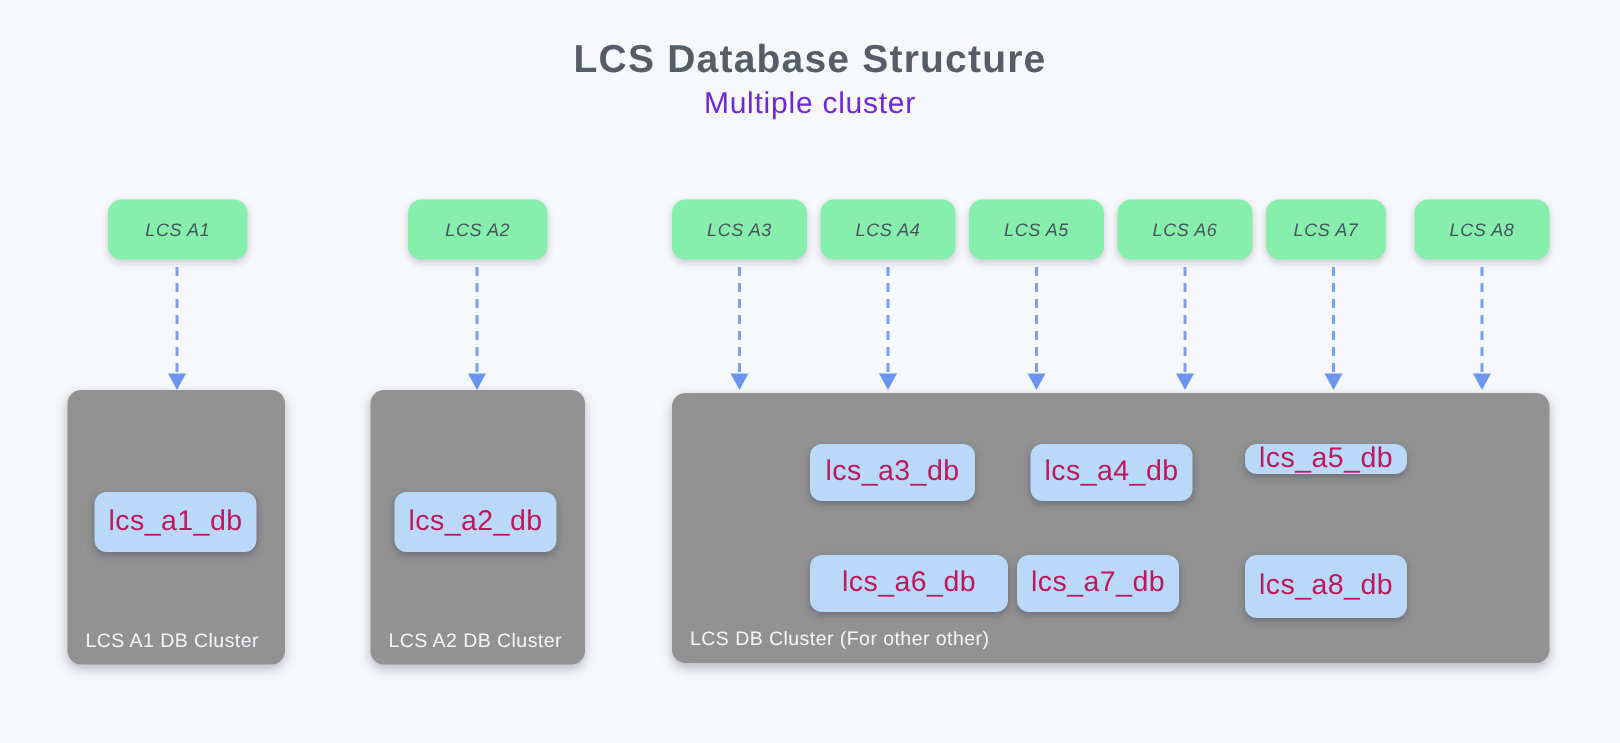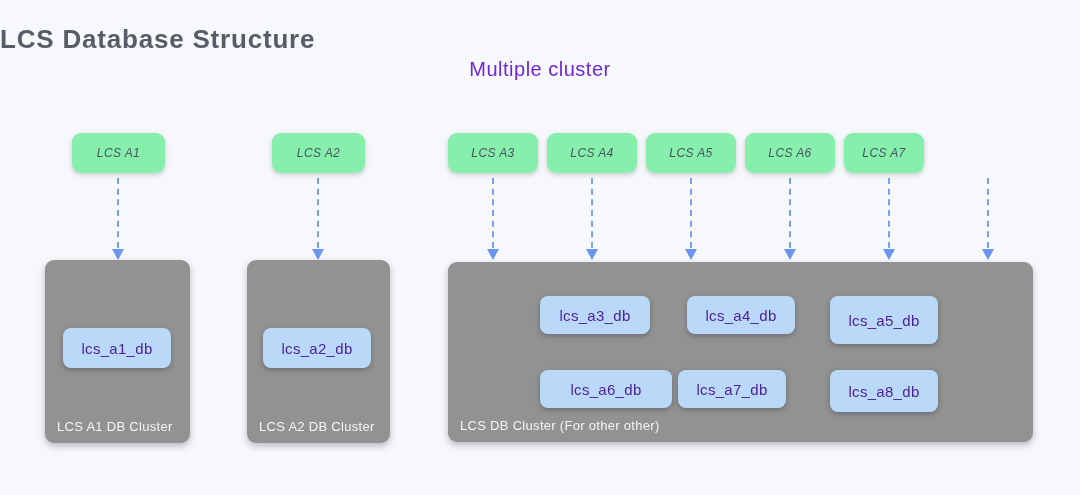--- a/index.html
+++ b/index.html
@@ -8,20 +8,21 @@
     background:#eef0f4;
   }
   .canvas{
     position:relative;
     width:1080px;height:495px;
     background:#F7F8FB;
     overflow:hidden;
   }
   .title{
     position:absolute;left:0;top:24px;width:1080px;
+    text-align:center;
     font-size:26px;font-weight:600;letter-spacing:0.8px;
     color:#565D66;
   }
   .subtitle{
     position:absolute;left:0;top:58px;width:1080px;
     text-align:center;
     font-size:20px;font-weight:400;letter-spacing:0.5px;
     color:#6d28d9;
   }
   .src-node{
@@ -55,38 +56,39 @@
     position:absolute;left:12px;bottom:9px;
     font-size:13px;color:#F5F5F7;letter-spacing:0.3px;
     white-space:nowrap;
   }
   .db-node{
     position:absolute;
     background:#BAD9F8;
     border-radius:8px;
     box-shadow:0 2px 5px rgba(40,40,60,0.35);
     display:flex;align-items:center;justify-content:center;
-    font-size:15px;color:#4c1d95;letter-spacing:0.3px;
+    font-size:19px;color:#be185d;letter-spacing:0.3px;
   }
 </style>
 </head>
 <body>
 
 <div class="canvas">
 
   <div class="title">LCS Database Structure</div>
   <div class="subtitle">Multiple cluster</div>
 
   <div class="src-node" style="left:72px;width:93px">LCS A1</div>
   <div class="src-node" style="left:272px;width:93px">LCS A2</div>
   <div class="src-node" style="left:448px;width:90px">LCS A3</div>
   <div class="src-node" style="left:547px;width:90px">LCS A4</div>
   <div class="src-node" style="left:646px;width:90px">LCS A5</div>
   <div class="src-node" style="left:745px;width:90px">LCS A6</div>
   <div class="src-node" style="left:844px;width:80px">LCS A7</div>
+  <div class="src-node" style="left:943px;width:90px">LCS A8</div>
 
   <div class="arrow" style="left:112px">
       <div class="dash"></div>
       <div class="head"></div>
     </div>
   <div class="arrow" style="left:312px">
       <div class="dash"></div>
       <div class="head"></div>
     </div>
   <div class="arrow" style="left:487px">
@@ -120,20 +122,20 @@
   </div>
 
   <div class="cluster" style="left:247px;top:260px;width:143px;height:183px">
     <div class="db-node" style="left:16px;top:68px;width:108px;height:40px">lcs_a2_db</div>
     <div class="cluster-label">LCS A2 DB Cluster</div>
   </div>
 
   <div class="cluster" style="left:448px;top:262px;width:585px;height:180px">
     <div class="db-node" style="left:92px;top:34px;width:110px;height:38px">lcs_a3_db</div>
     <div class="db-node" style="left:239px;top:34px;width:108px;height:38px">lcs_a4_db</div>
-    <div class="db-node" style="left:382px;top:34px;width:108px;height:48px">lcs_a5_db</div>
+    <div class="db-node" style="left:382px;top:34px;width:108px;height:20px">lcs_a5_db</div>
     <div class="db-node" style="left:92px;top:108px;width:132px;height:38px">lcs_a6_db</div>
     <div class="db-node" style="left:230px;top:108px;width:108px;height:38px">lcs_a7_db</div>
     <div class="db-node" style="left:382px;top:108px;width:108px;height:42px">lcs_a8_db</div>
     <div class="cluster-label">LCS DB Cluster (For other other)</div>
   </div>
 
 </div>
 
 </body></html>

